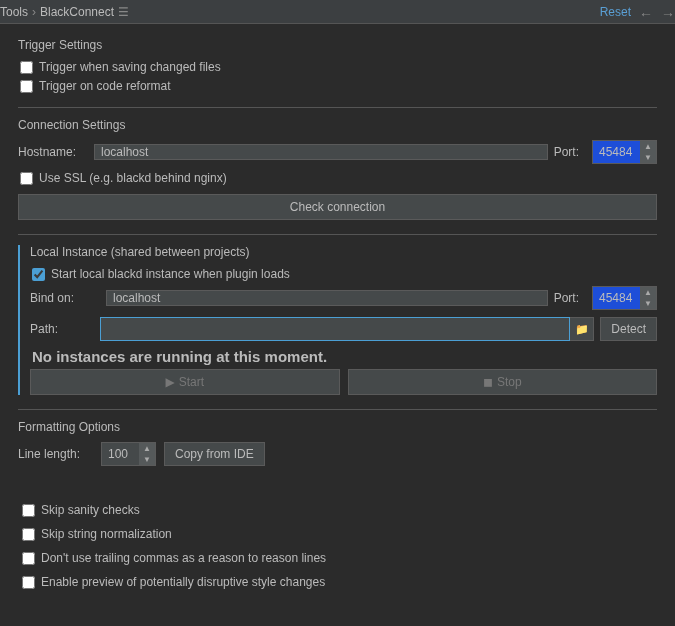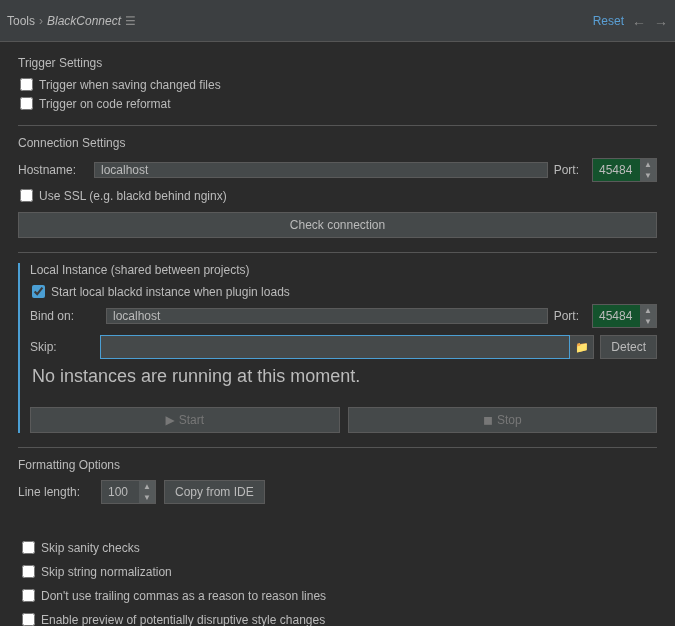--- a/index.html
+++ b/index.html
@@ -10,34 +10,34 @@
       font-size: 12px;
       width: 675px;
       min-height: 626px;
     }
 
     
     .header {
       display: flex;
       align-items: center;
       justify-content: space-between;
-      padding: 6px 7px;
+      padding: 6px 0;
       background: #3c3f41;
       border-bottom: 1px solid #555;
-      height: 42px;
+      height: 24px;
     }
     .breadcrumb {
       display: flex;
       align-items: center;
       gap: 4px;
       font-size: 12px;
       color: #bbbbbb;
     }
     .breadcrumb-sep { color: #888; }
-    .breadcrumb-current { color: #bbbbbb; font-style: italic; }
+    .breadcrumb-current { color: #bbbbbb; }
     .header-actions {
       display: flex;
       align-items: center;
       gap: 8px;
     }
     .reset-btn {
       background: none;
       border: none;
       color: #5a9fd4;
       cursor: pointer;
@@ -79,20 +79,21 @@
 
     .section-divider {
       border: none;
       border-top: 1px solid #555;
       margin: 10px 0;
     }
 
     
     .checkbox-row {
       display: flex;
+      align-items: center;
       gap: 6px;
       margin-bottom: 5px;
       padding-left: 2px;
     }
     .checkbox-row label {
       color: #bbbbbb;
       font-size: 12px;
       cursor: pointer;
     }
     input[type="checkbox"] {
@@ -147,21 +148,21 @@
     .port-label {
       color: #bbbbbb;
       font-size: 12px;
     }
     .port-input-wrap {
       position: relative;
       display: flex;
       align-items: center;
     }
     .port-input {
-      background: #14532d;
+      background: #1d4ed8;
       border: 1px solid #5a5a5a;
       color: #bbbbbb;
       font-size: 12px;
       padding: 3px 20px 3px 6px;
       height: 24px;
       width: 65px;
       outline: none;
     }
     .spinner-btns {
       position: absolute;
@@ -237,24 +238,24 @@
       color: #bbbbbb;
       font-size: 12px;
       cursor: pointer;
       height: 24px;
       padding: 0 10px;
       margin-left: 6px;
     }
 
     
     .no-instances {
-      font-size: 18px;
-      color: #bbbbbb;
-      font-weight: normal;
-      margin-bottom: 20px;
+      font-size: 15px;
+      color: #bbbbbb;
+      font-weight: bold;
+      margin-bottom: 4px;
       padding-left: 2px;
     }
 
     
     .start-stop-row {
       display: flex;
       gap: 8px;
       margin-bottom: 10px;
     }
     .start-btn, .stop-btn {
@@ -392,21 +393,21 @@
           <input type="text" class="port-input" value="45484" style="">
           <div class="spinner-btns">
             <button class="spinner-btn">▲</button>
             <button class="spinner-btn">▼</button>
           </div>
         </div>
       </div>
     </div>
 
     <div class="path-row">
-      <span class="path-label">Skip:</span>
+      <span class="path-label">Path:</span>
       <input type="text" class="text-input-path" style="flex: 1 1 0%;">
       <button class="folder-btn">📁</button>
       <button class="detect-btn">Detect</button>
     </div>
 
     <div class="no-instances">No instances are running at this moment.</div>
 
     <div class="start-stop-row">
       <button class="start-btn">
         <span>▶</span>

